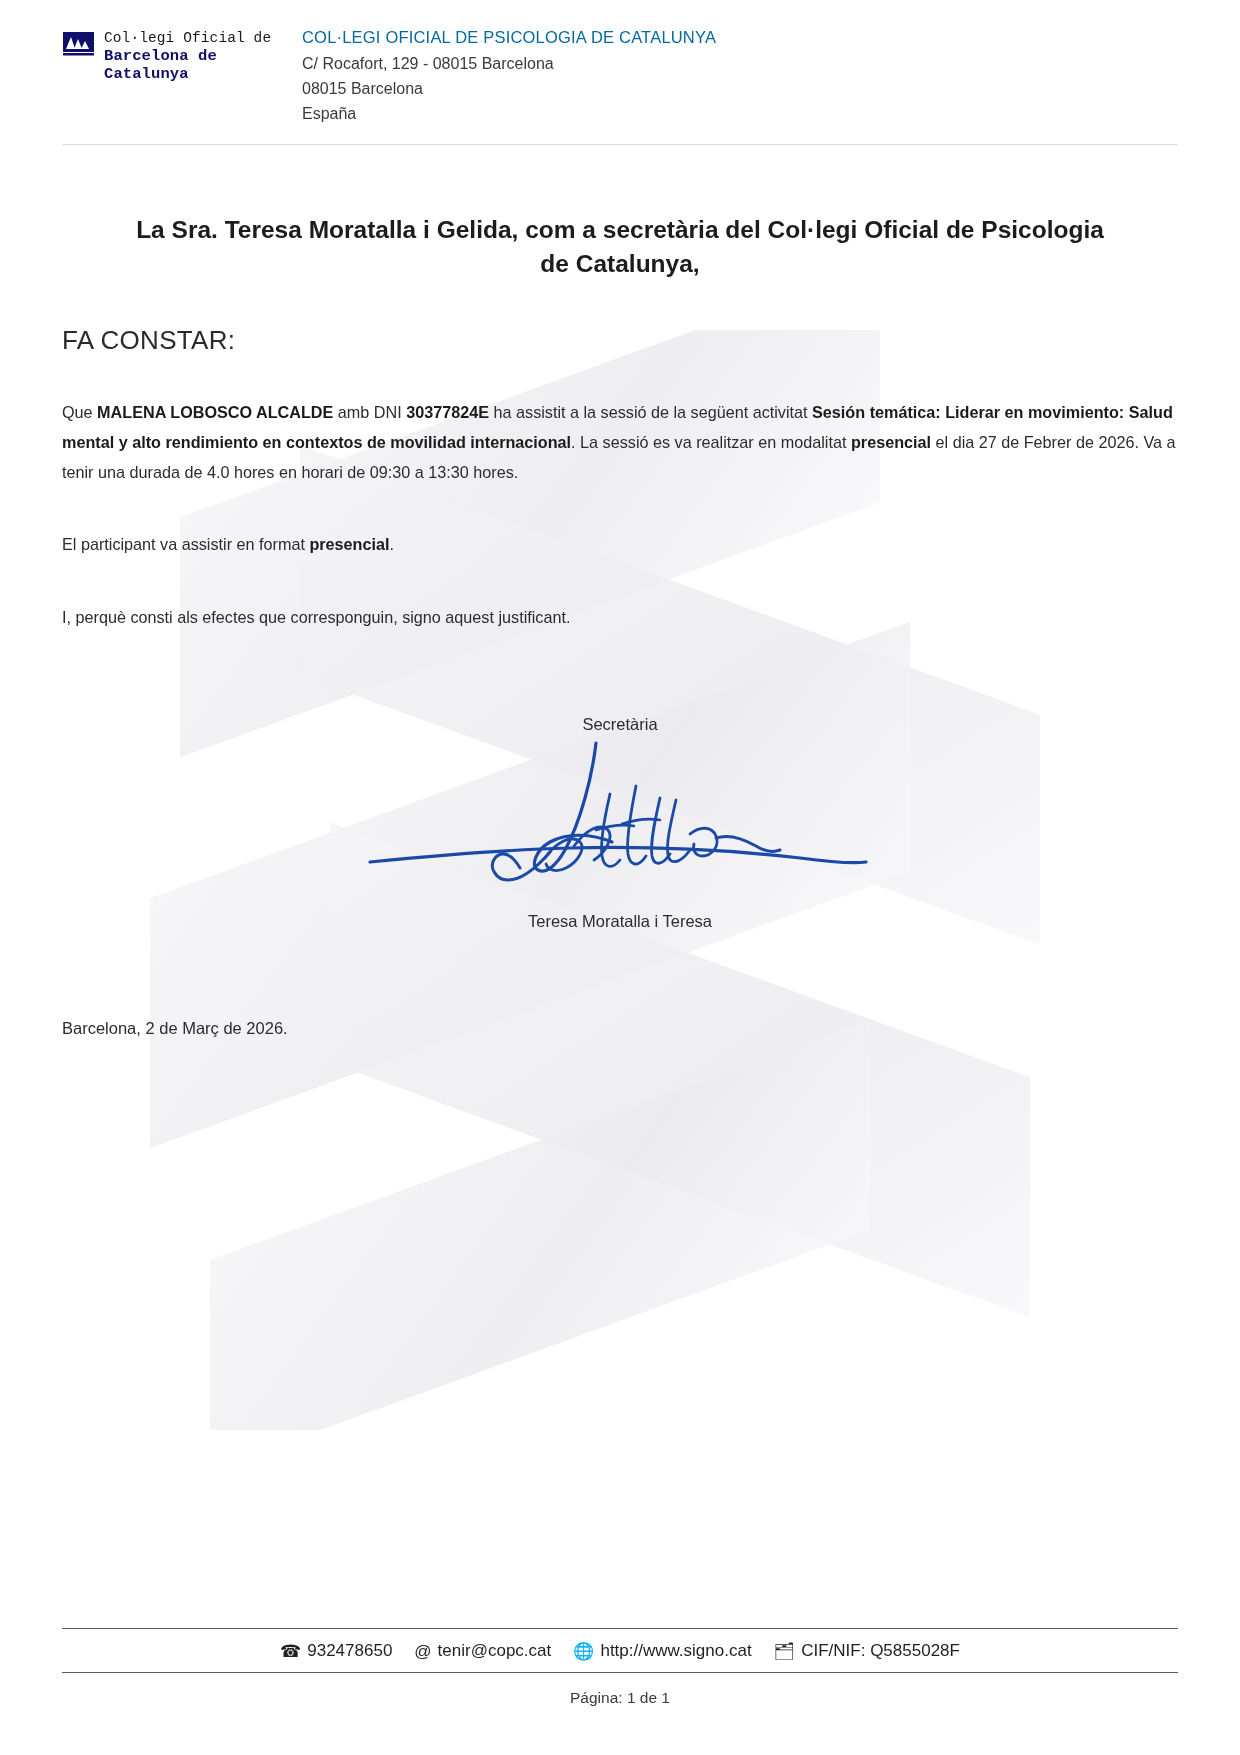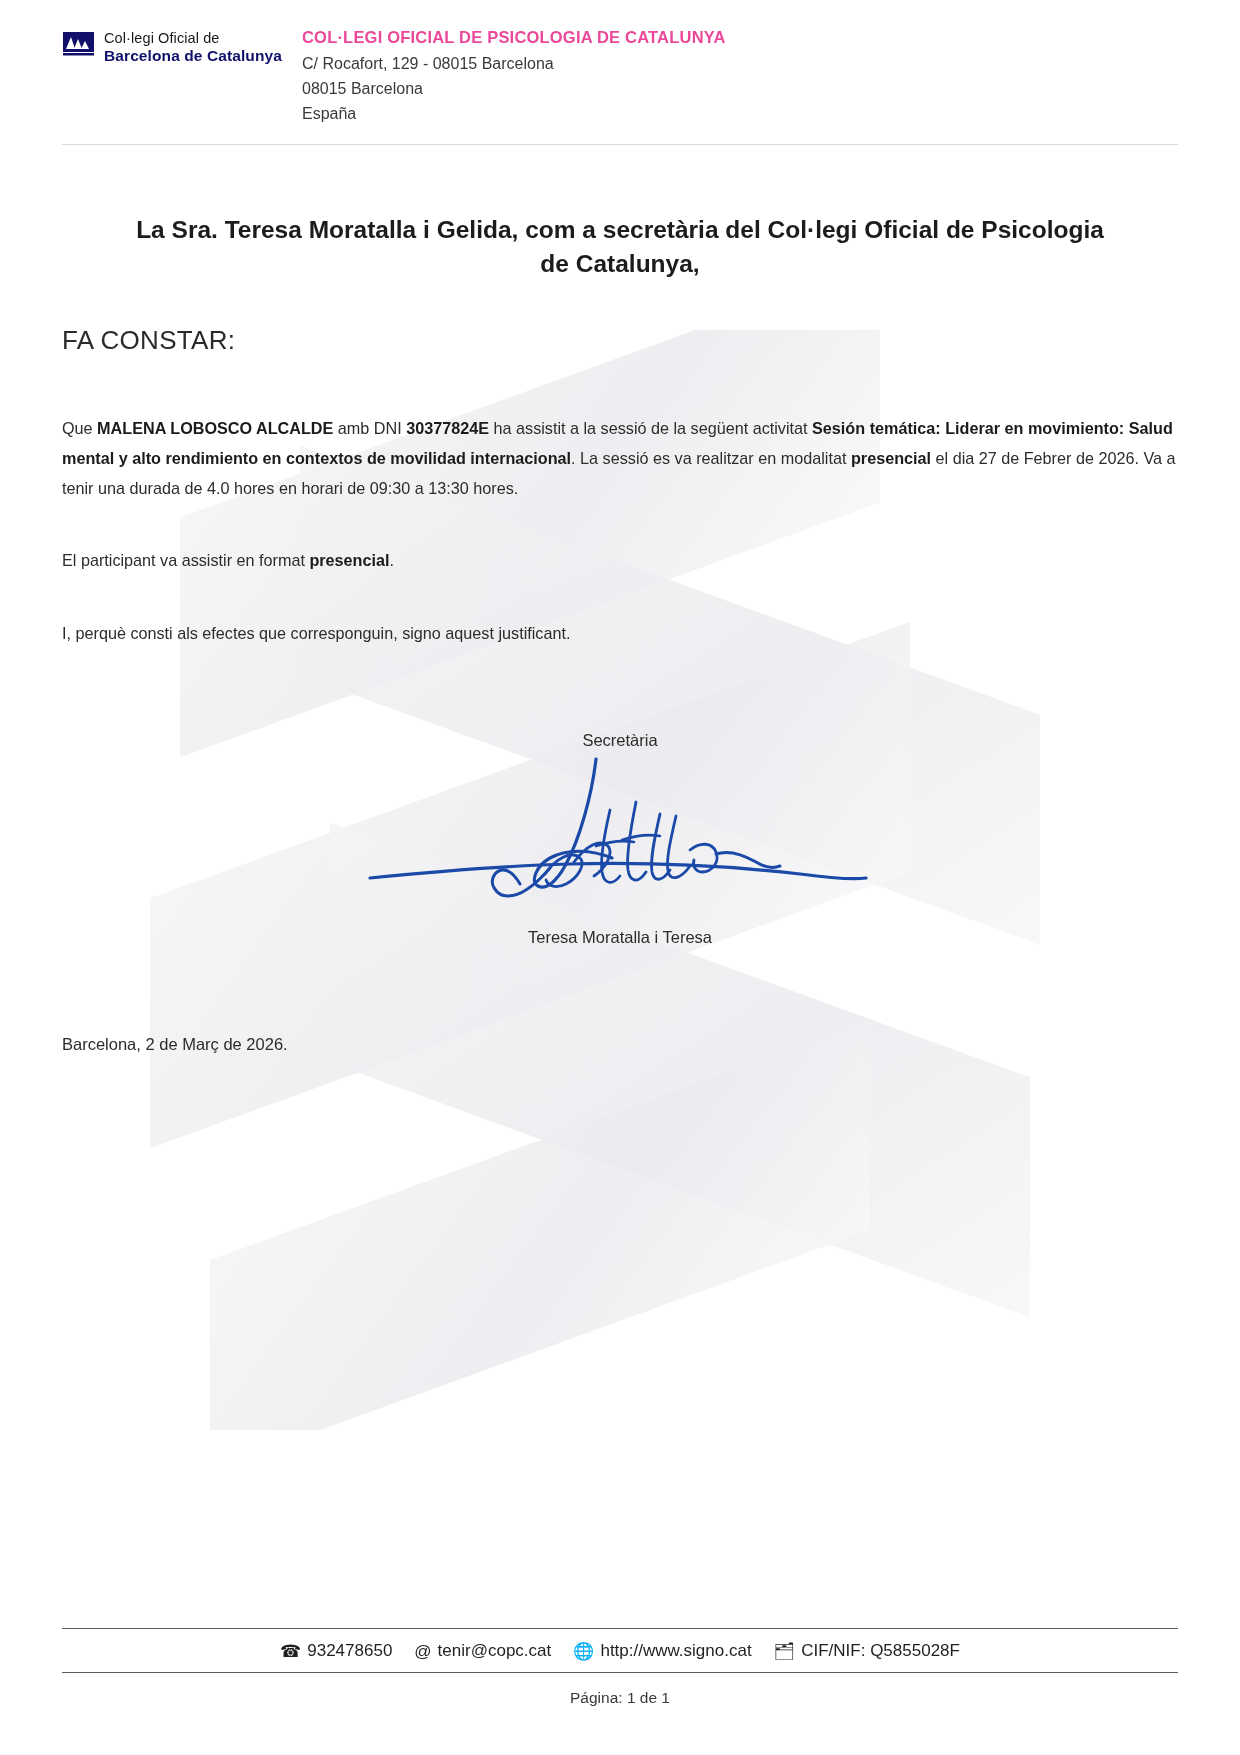--- a/index.html
+++ b/index.html
@@ -64,40 +64,41 @@
     padding-top: 6px;
   }
   .logo-mark {
     width: 34px;
     height: 32px;
     flex: 0 0 34px;
     position: relative;
   }
   .logo-text {
     line-height: 1.18;
+    font-family: Liberation Mono, monospace;
   }
   .logo-line1 {
     font-size: 14.5px;
     color: #1a1a1a;
     letter-spacing: .1px;
   }
   .logo-line2 {
     font-size: 15.5px;
     font-weight: bold;
     color: #10106a;
     letter-spacing: .1px;
   }
   .org-block {
     padding-left: 2px;
     padding-top: 4px;
   }
   .org-name {
     font-size: 16.5px;
-    font-weight: bold;
-    color: #ec4899;
+    font-weight: normal;
+    color: #0369a1;
     letter-spacing: .2px;
     margin-bottom: 8px;
   }
   .org-line {
     font-size: 16px;
     color: #3a3a3a;
     margin-bottom: 7px;
   }
 
   
@@ -110,21 +111,21 @@
     line-height: 1.38;
     color: #1c1c1c;
   }
   .fa-constar {
     margin-top: 44px;
     font-size: 26px;
     color: #2a2a2a;
     letter-spacing: .3px;
   }
   .para {
-    margin-top: 58px;
+    margin-top: 42px;
     font-size: 16.2px;
     line-height: 1.85;
     color: #2c2c2c;
     text-align: left;
   }
   .para b { font-weight: bold; color: #1b1b1b; }
   .para-2 { margin-top: 42px; }
   .para-3 { margin-top: 44px; }
 
   

